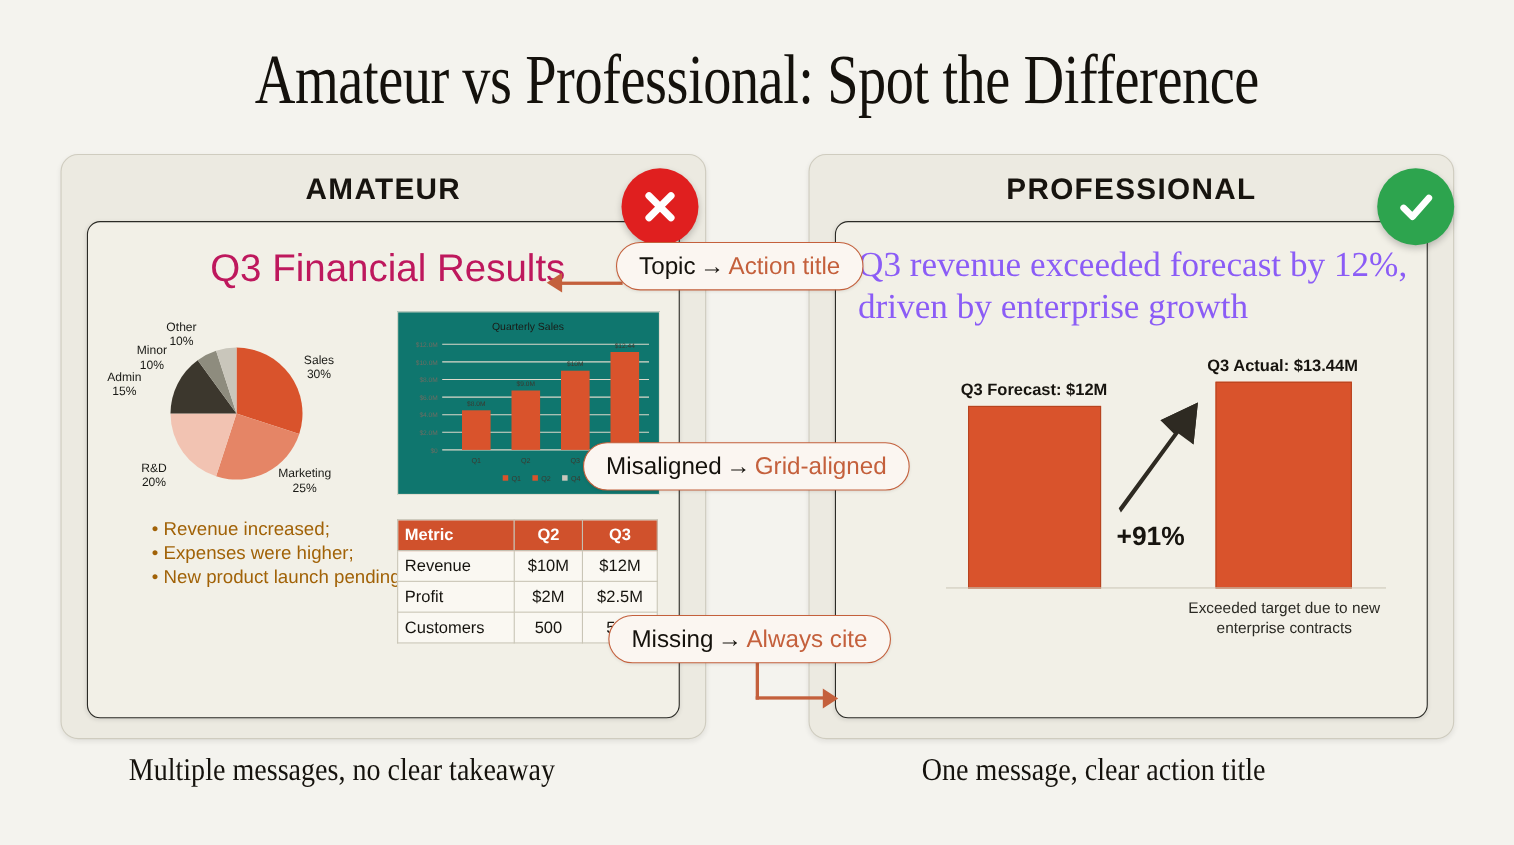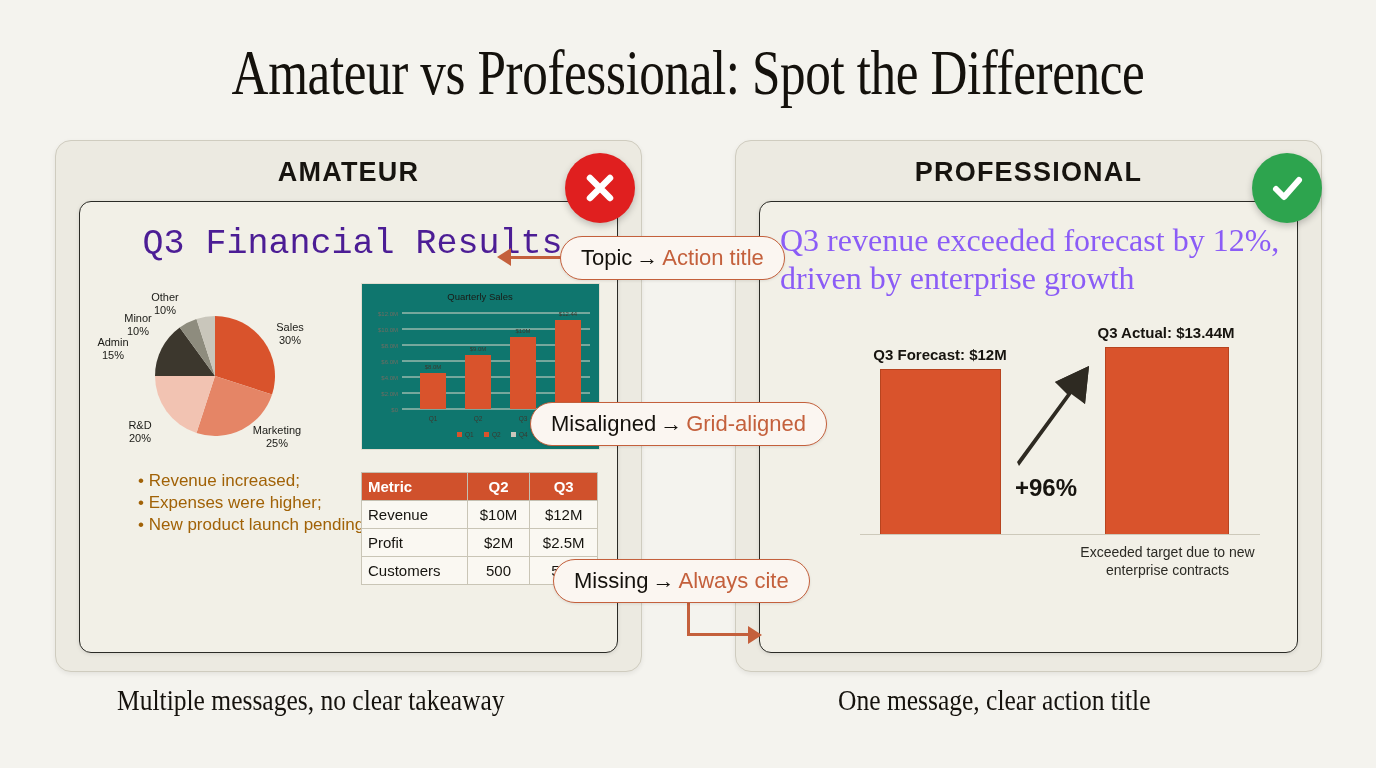--- a/index.html
+++ b/index.html
@@ -62,22 +62,22 @@
     z-index:40;
   }
   .badge.cross{left:565px;top:153px;background:#e01f1f;}
   .badge.check{left:1252px;top:153px;background:#2da44e;}
   .badge svg{width:40px;height:40px;}
 
   
   .am-title{
     position:absolute;left:4px;top:22px;width:100%;
     text-align:center;
-    font-family:Liberation Mono, monospace;
-    font-size:35px;color:#4c1d95;
+    font-family:Liberation Sans, sans-serif;
+    font-size:35px;color:#be185d;
   }
   .pie-wrap{position:absolute;left:5px;top:82px;width:260px;height:175px;}
   .bar-wrap{
     position:absolute;left:281px;top:81px;width:237px;height:165px;
     background:#0f766e;border:1px solid #e2ded0;
   }
   .bullets{
     position:absolute;left:58px;top:268px;
     font-size:17px;line-height:1.28;color:#a16207;
   }
@@ -142,21 +142,21 @@
     background:#fbf6f1;
     border:1.6px solid #c4603c;
     border-radius:22px;
     padding:8px 20px;
     font-size:22px;white-space:nowrap;
     box-shadow:0 1px 3px rgba(0,0,0,.09);
   }
   .pill .k{color:#14110c;}
   .pill .arw{color:#14110c;padding:0 4px;}
   .pill .v{color:#c4603c;}
-  .pill.topic{left:560px;top:236px;}
+  .pill.topic{left:560px;top:220px;}
   .pill.misaligned{left:530px;top:402px;}
   .pill.missing{left:553px;top:559px;}
 
   .conn{position:absolute;z-index:45;background:#c4603c;}
   .conn-h{height:3px;}
   .conn-v{width:3px;}
   .conn-tri{
     position:absolute;z-index:46;width:0;height:0;
   }
   .tri-left{
@@ -310,21 +310,21 @@
         <div class="pro-bar-label forecast">Q3 Forecast: $12M</div>
         <div class="pro-bar forecast"></div>
         <div class="pro-bar-label actual">Q3 Actual: $13.44M</div>
         <div class="pro-bar actual"></div>
 
         <svg class="arrow-up" viewBox="0 0 90 110" aria-hidden="true">
           <path d="M4,104 L58,30 L70,42 L74,4 L40,20 L52,32 L2,100 Z" fill="#2e2a22"></path>
           <path d="M74,4 L40,20 L70,42 Z" fill="#2e2a22"></path>
         </svg>
 
-        <div class="delta">+96%</div>
+        <div class="delta">+91%</div>
         <div class="axisline"></div>
         <div class="pro-caption actual">Exceeded target due to new enterprise contracts</div>
       </div>
 
     </div>
   </div>
 
   <div class="badge cross">
     <svg viewBox="0 0 40 40" aria-hidden="true">
       <path d="M10,10 L30,30 M30,10 L10,30" stroke="#fff" stroke-width="6.5" stroke-linecap="round"></path>

